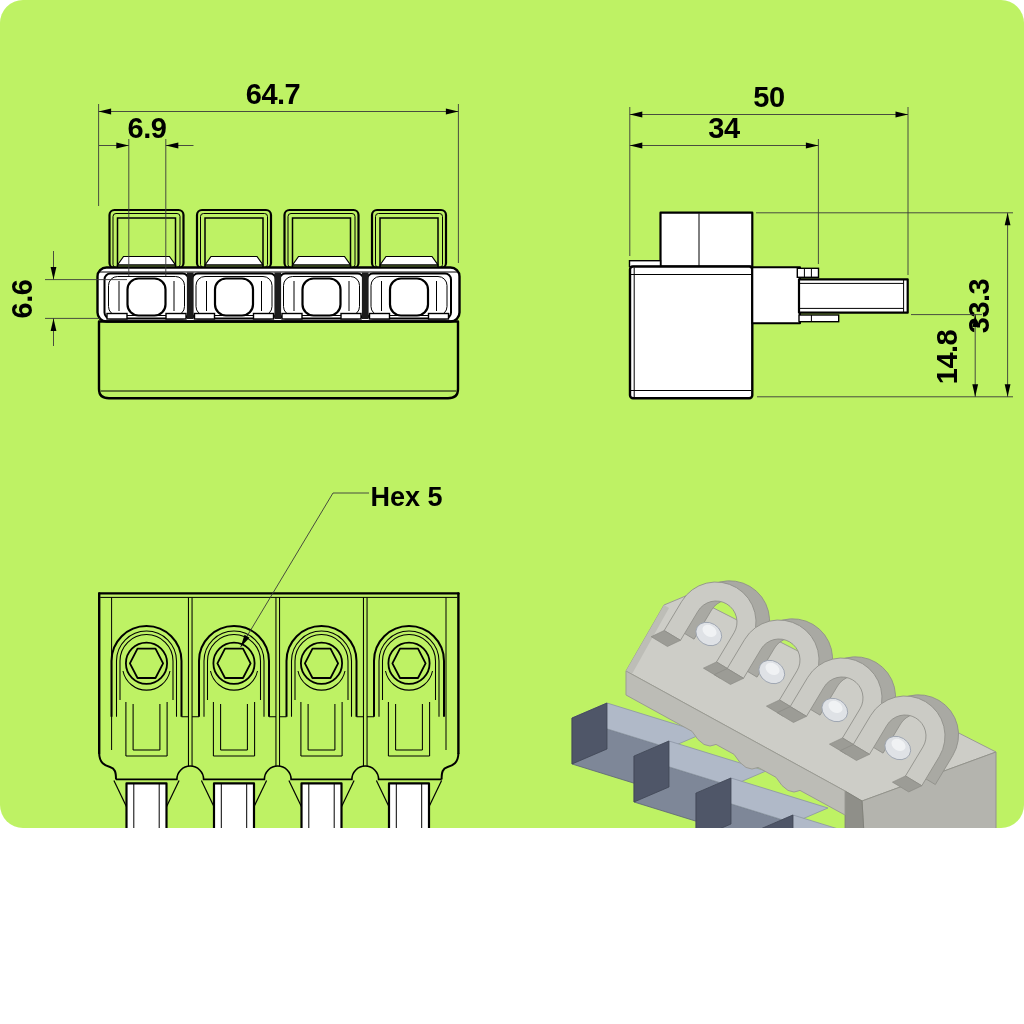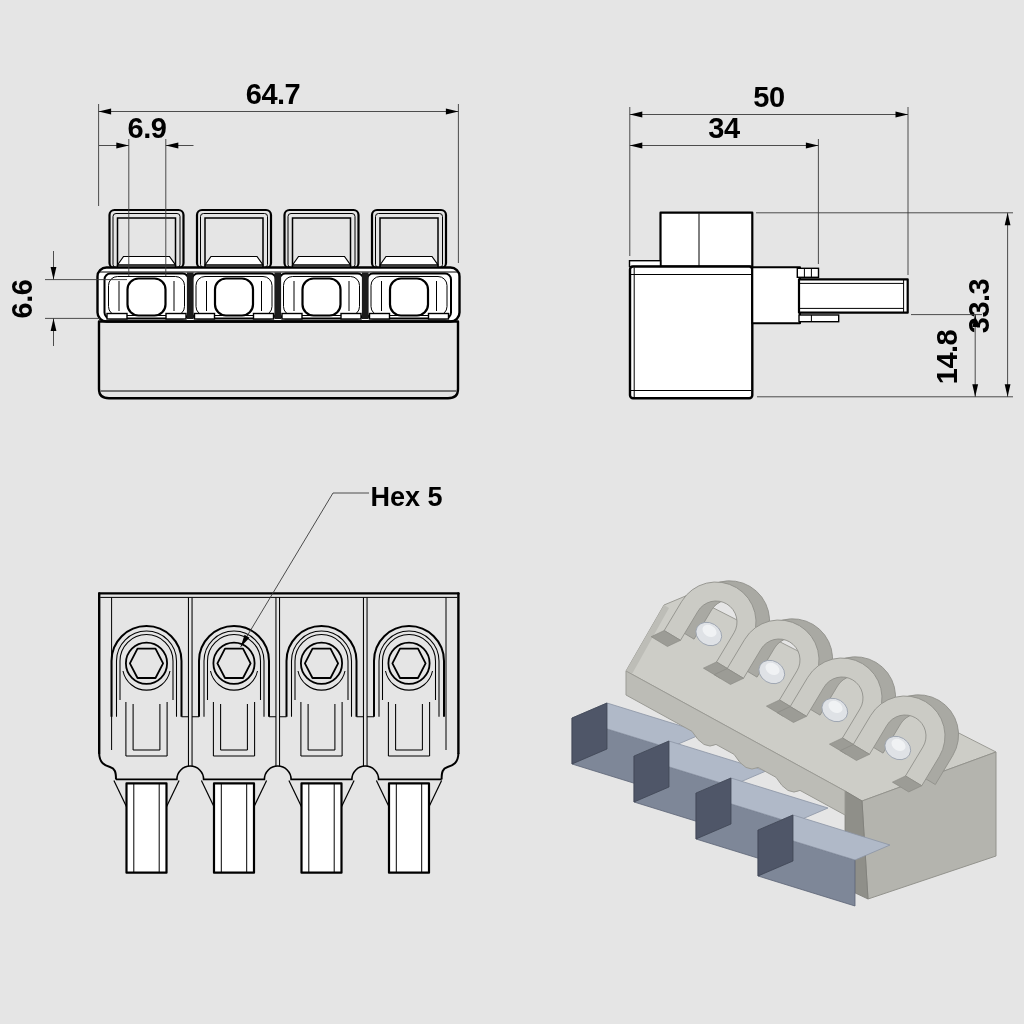--- a/index.html
+++ b/index.html
@@ -1,16 +1,16 @@
 <!DOCTYPE html>
 <html><head>
 <meta charset="utf-8">
 <style>
   html,body{margin:0;padding:0;background:#fff;}
-  #canvas{position:relative;width:1024px;height:1024px;background:#e5e5e5;overflow:hidden;}
+  #canvas{position:relative;width:1024px;height:828px;background:#bef264;overflow:hidden;border-radius:23px;}
   svg{display:block;}
   
   .s24{stroke:#000;stroke-width:2.4;fill:none;stroke-linejoin:round;stroke-linecap:round;}
   .s22{stroke:#000;stroke-width:2.2;fill:none;stroke-linejoin:round;}
   .s2{stroke:#000;stroke-width:2;fill:none;stroke-linejoin:round;}
   .s18{stroke:#000;stroke-width:1.8;fill:none;stroke-linejoin:round;}
   .s16{stroke:#000;stroke-width:1.6;fill:none;}
   .s15{stroke:#000;stroke-width:1.5;fill:none;}
   .s14{stroke:#000;stroke-width:1.4;fill:none;}
   .s12{stroke:#000;stroke-width:1.2;fill:none;}

